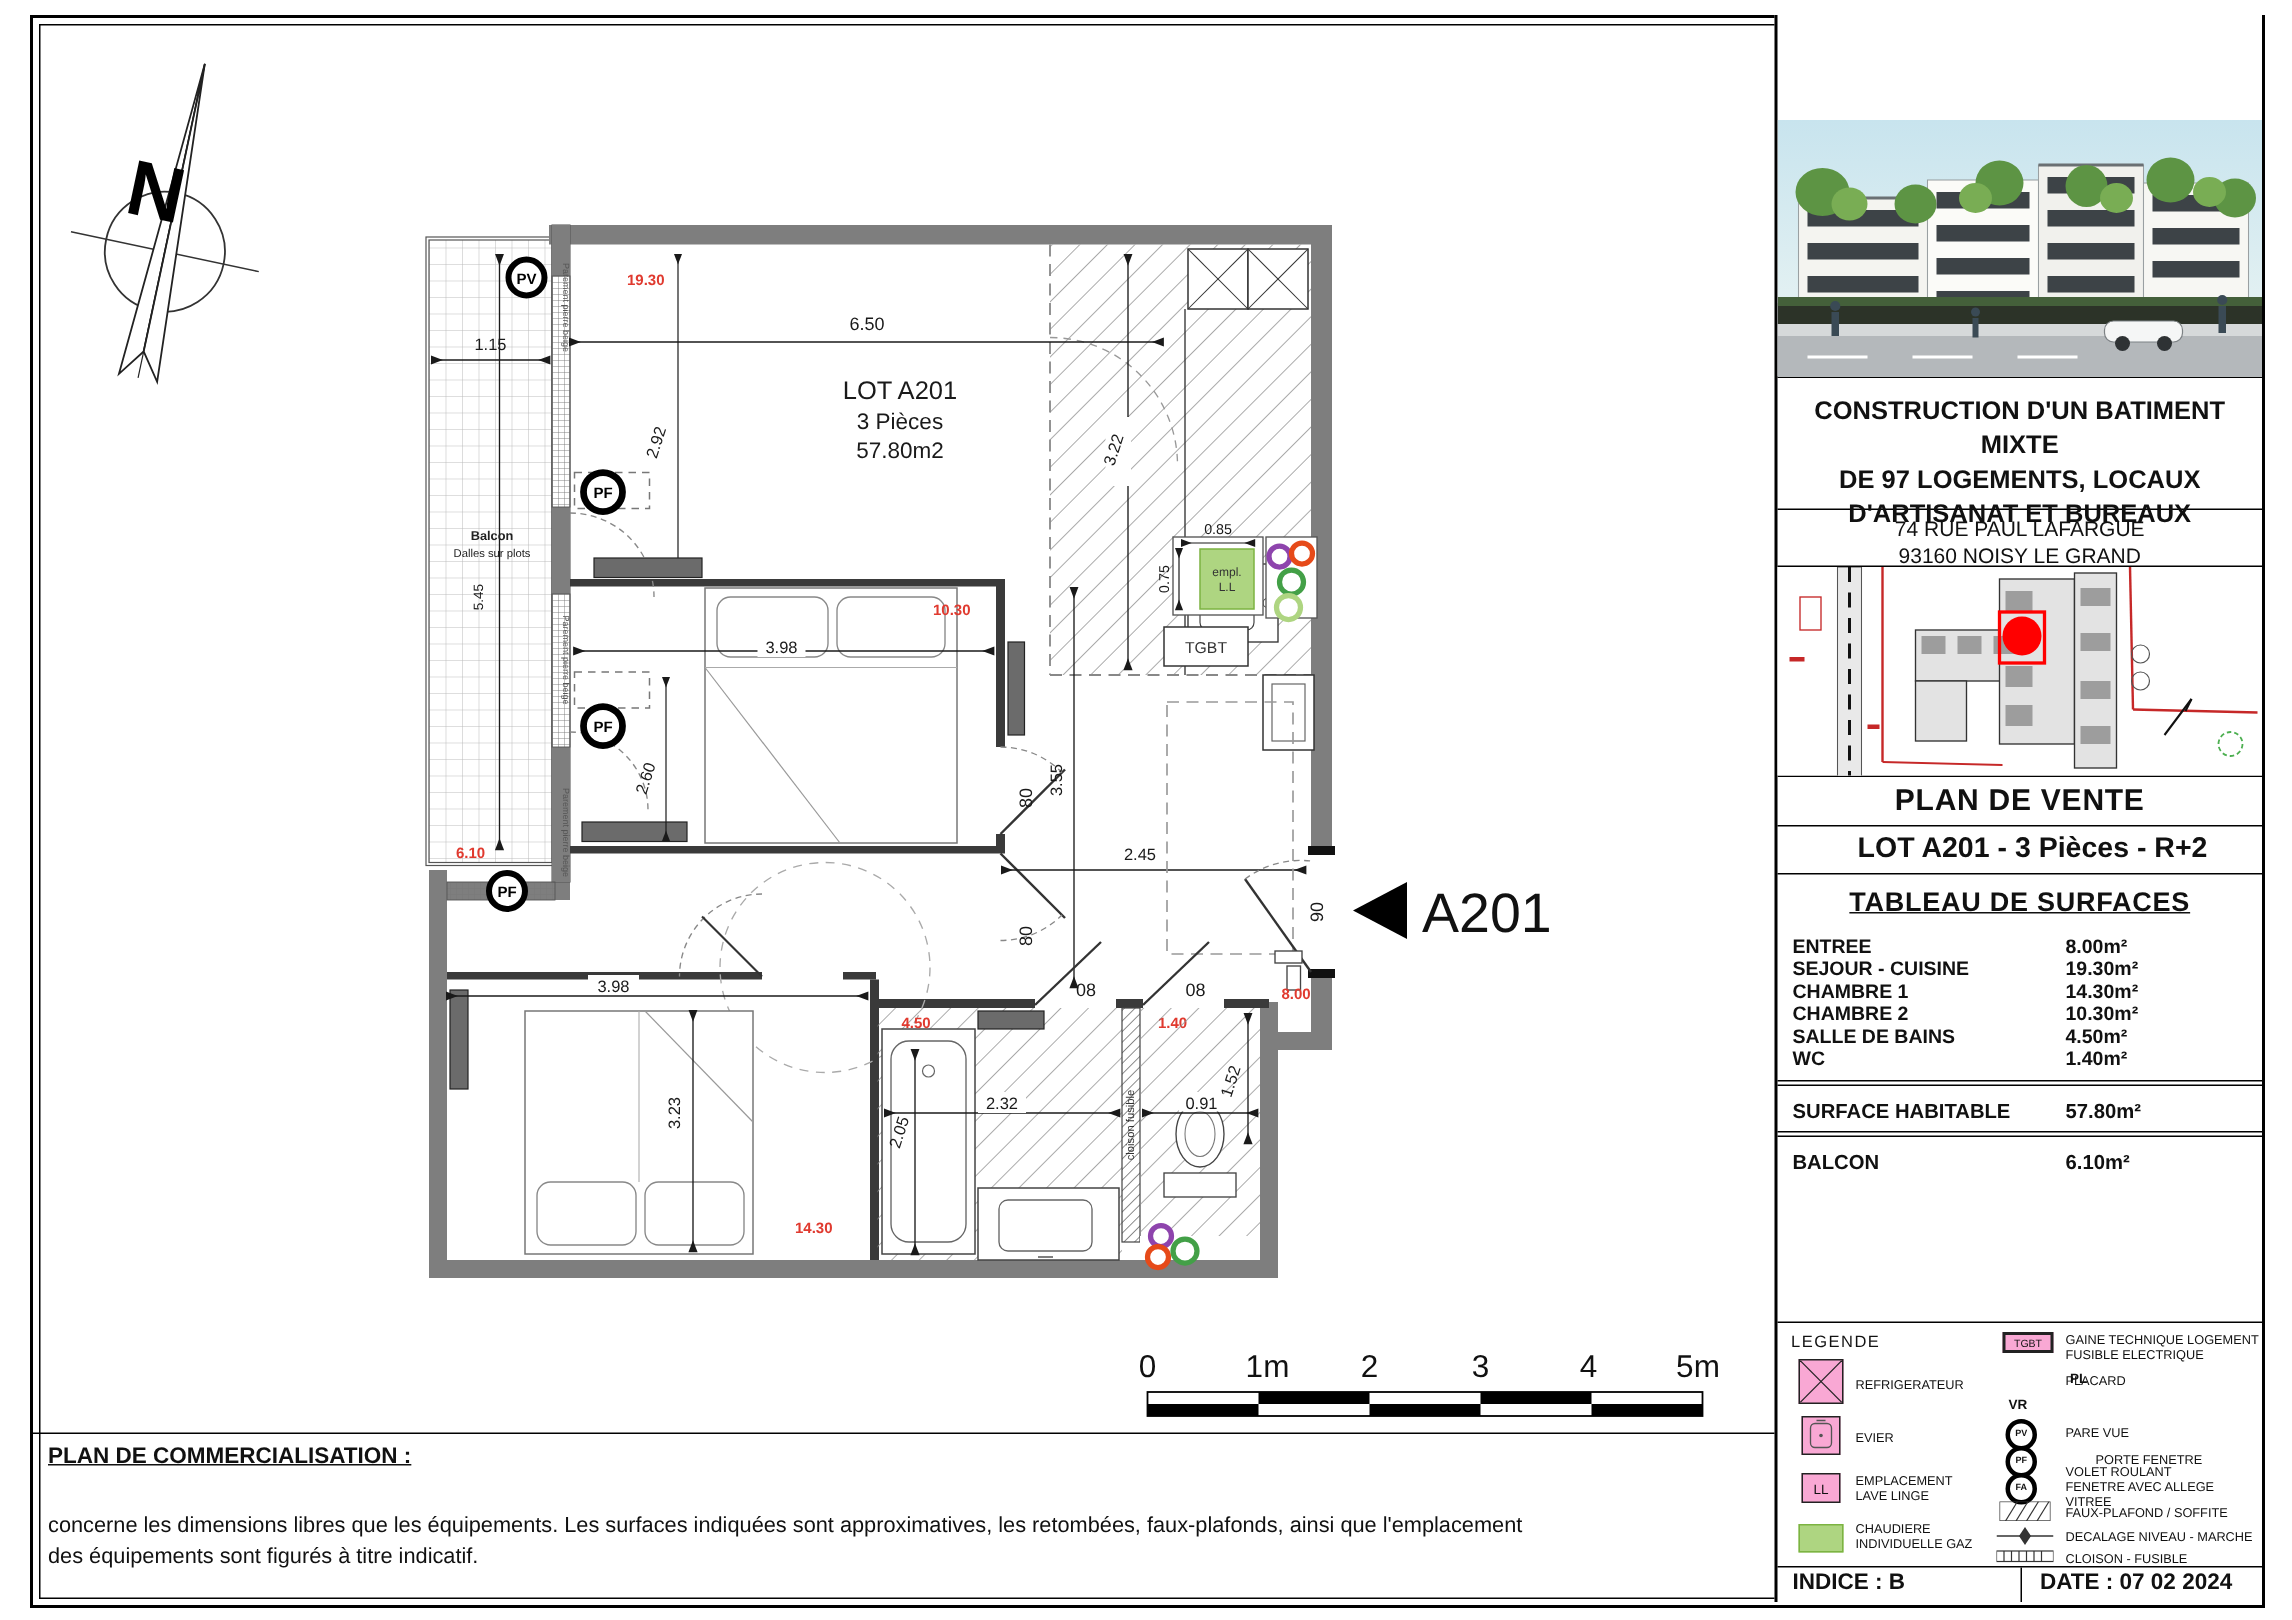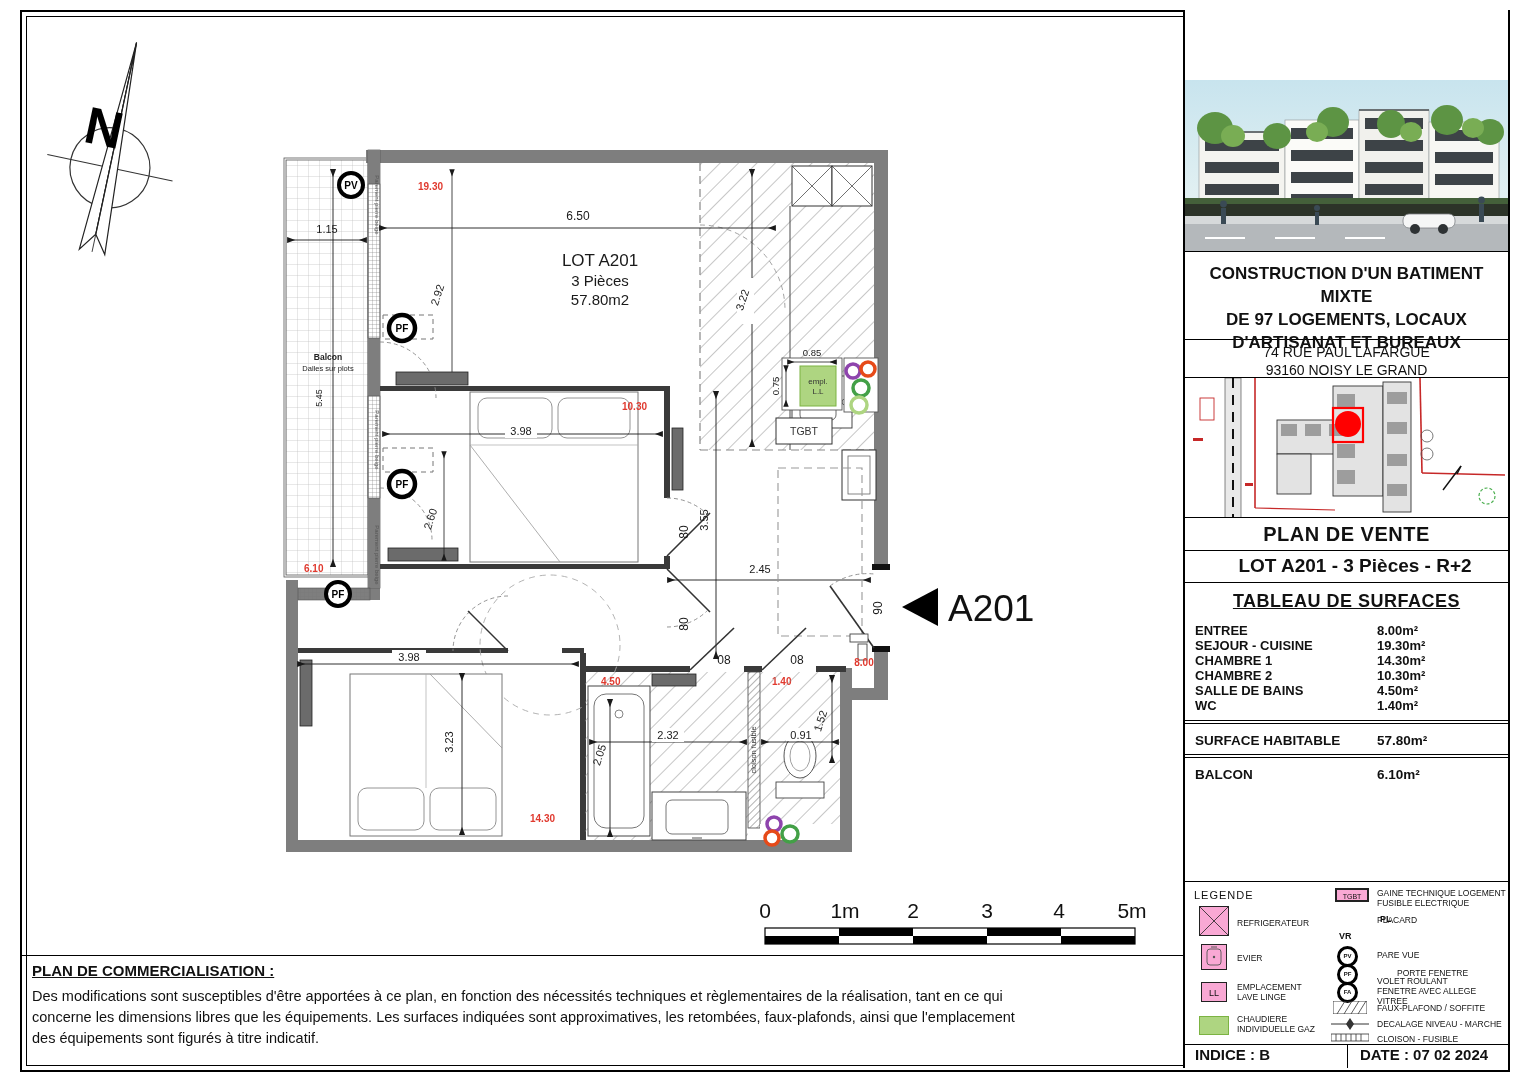--- a/index.html
+++ b/index.html
@@ -570,17 +570,16 @@
 
     <div class="prow" id="row-foot">
       <div id="foot-indice">INDICE : B</div>
       <div id="foot-div"></div>
       <div id="foot-date">DATE : 07 02 2024</div>
     </div>
   </div>
 
   <div class="abs" id="footer-line"></div>
   <div class="abs" id="footer-head">PLAN DE COMMERCIALISATION :</div>
-  <div class="abs ftline" id="ft1">Des modifications sont susceptibles d'être apportées à ce plan, en fonction des nécessités techniques et règlementaires de la réalisation, tant en ce qui</div>
   <div class="abs ftline" id="ft2">concerne les dimensions libres que les équipements. Les surfaces indiquées sont approximatives, les retombées, faux-plafonds, ainsi que l'emplacement</div>
   <div class="abs ftline" id="ft3">des équipements sont figurés à titre indicatif.</div>
 
 </div>
 
 </body></html>

